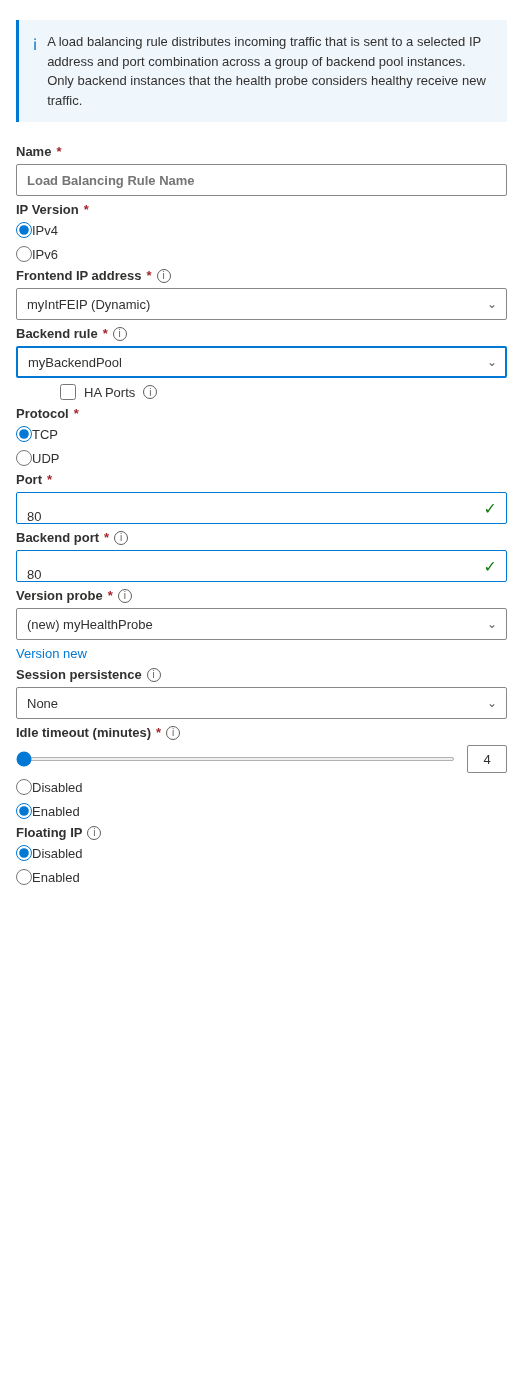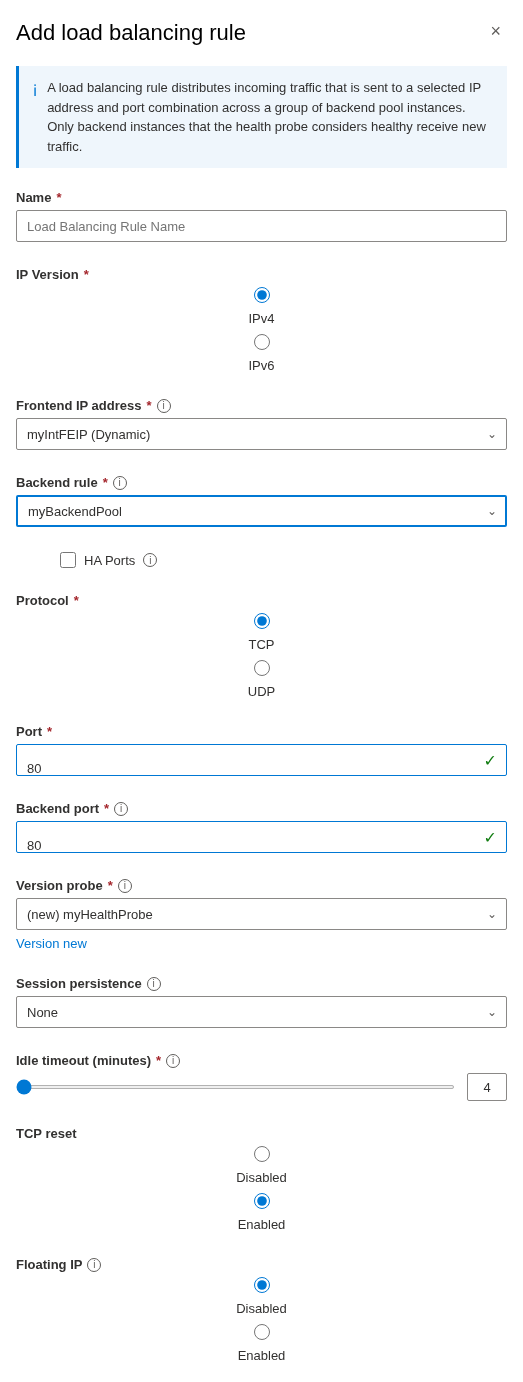--- a/index.html
+++ b/index.html
@@ -49,21 +49,21 @@
       font-size: 16px;
       flex-shrink: 0;
       margin-top: 1px;
     }
     .info-text {
       font-size: 13px;
       color: #323130;
       line-height: 1.5;
     }
     .field-group {
-      margin-bottom: 25px;
+      margin-bottom: 6px;
     }
     .field-label {
       font-size: 13px;
       font-weight: 600;
       color: #323130;
       margin-bottom: 5px;
       display: flex;
       align-items: center;
       gap: 5px;
     }
@@ -85,32 +85,31 @@
     }
     .text-input {
       width: 100%;
       height: 32px;
       border: 1px solid #8a8886;
       border-radius: 2px;
       padding: 0 10px;
       font-size: 13px;
       color: #a19f9d;
       outline: none;
+      font-weight: bold;
     }
     .radio-group {
       display: flex;
       flex-direction: column;
       gap: 8px;
     }
     .radio-item {
       display: flex;
       align-items: center;
-      gap: 8px;
-      cursor: pointer;
-      flex-direction: column;
+      cursor: pointer;
     }
     .radio-input {
       width: 16px;
       height: 16px;
       accent-color: #0078d4;
       cursor: pointer;
     }
     .radio-label {
       font-size: 13px;
       color: #323130;
@@ -206,24 +205,20 @@
       display: flex;
       align-items: center;
       justify-content: center;
     }
   </style>
 </head>
 <body>
 
 <div class="panel">
 
-  <div class="panel-header">
-    <h1 class="panel-title">Add load balancing rule</h1>
-    <button class="close-btn">×</button>
-  </div>
 
   <div class="info-box">
     <span class="info-icon">ℹ</span>
     <p class="info-text">A load balancing rule distributes incoming traffic that is sent to a selected IP address and port combination across a group of backend pool instances. Only backend instances that the health probe considers healthy receive new traffic.</p>
   </div>
 
   <div class="field-group">
     <div class="field-label">
       <span>Name</span>
       <span class="required-star">*</span>
@@ -358,23 +353,20 @@
       <span class="required-star">*</span>
       <span class="info-circle">i</span>
     </div>
     <div class="slider-wrapper">
       <input class="slider" type="range" min="4" max="30" value="4" style="">
       <div class="slider-value-box">4</div>
     </div>
   </div>
 
   <div class="field-group">
-    <div class="field-label">
-      <span>TCP reset</span>
-    </div>
     <div class="radio-group">
       <label class="radio-item">
         <input class="radio-input" type="radio" name="tcp_reset" style="">
         <span class="radio-label">Disabled</span>
       </label>
       <label class="radio-item">
         <input class="radio-input" type="radio" name="tcp_reset" checked="" style="">
         <span class="radio-label">Enabled</span>
       </label>
     </div>

